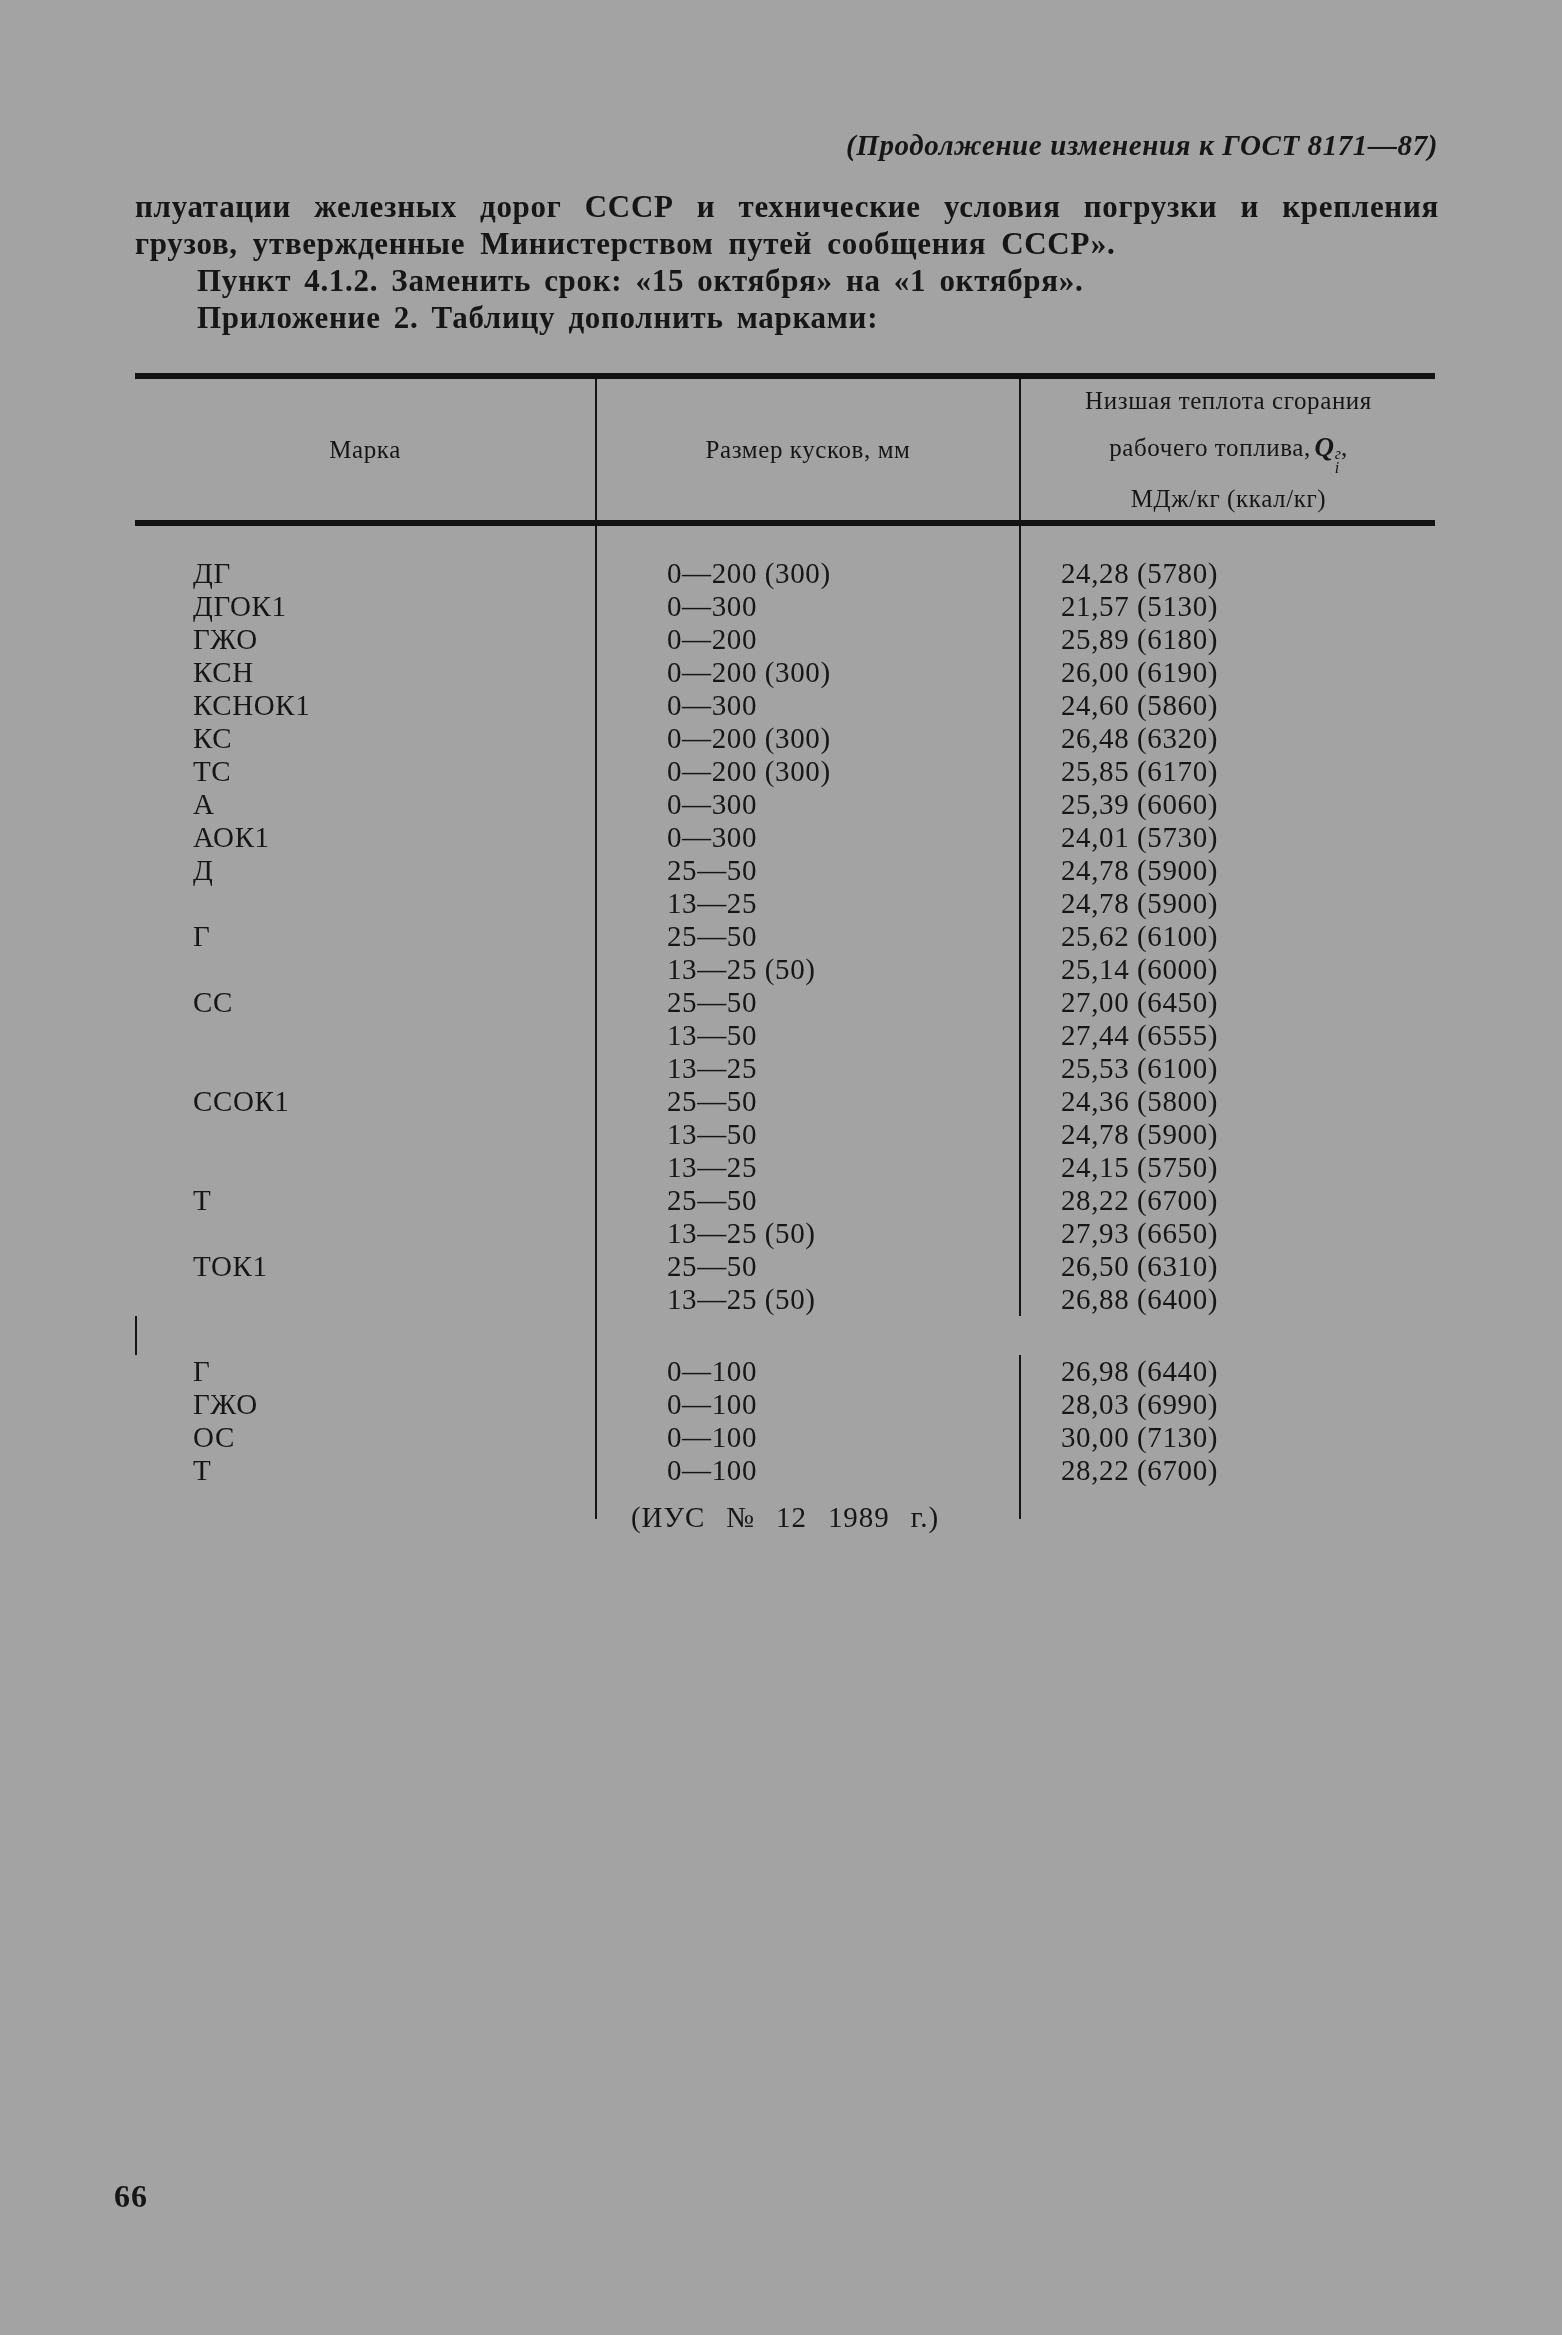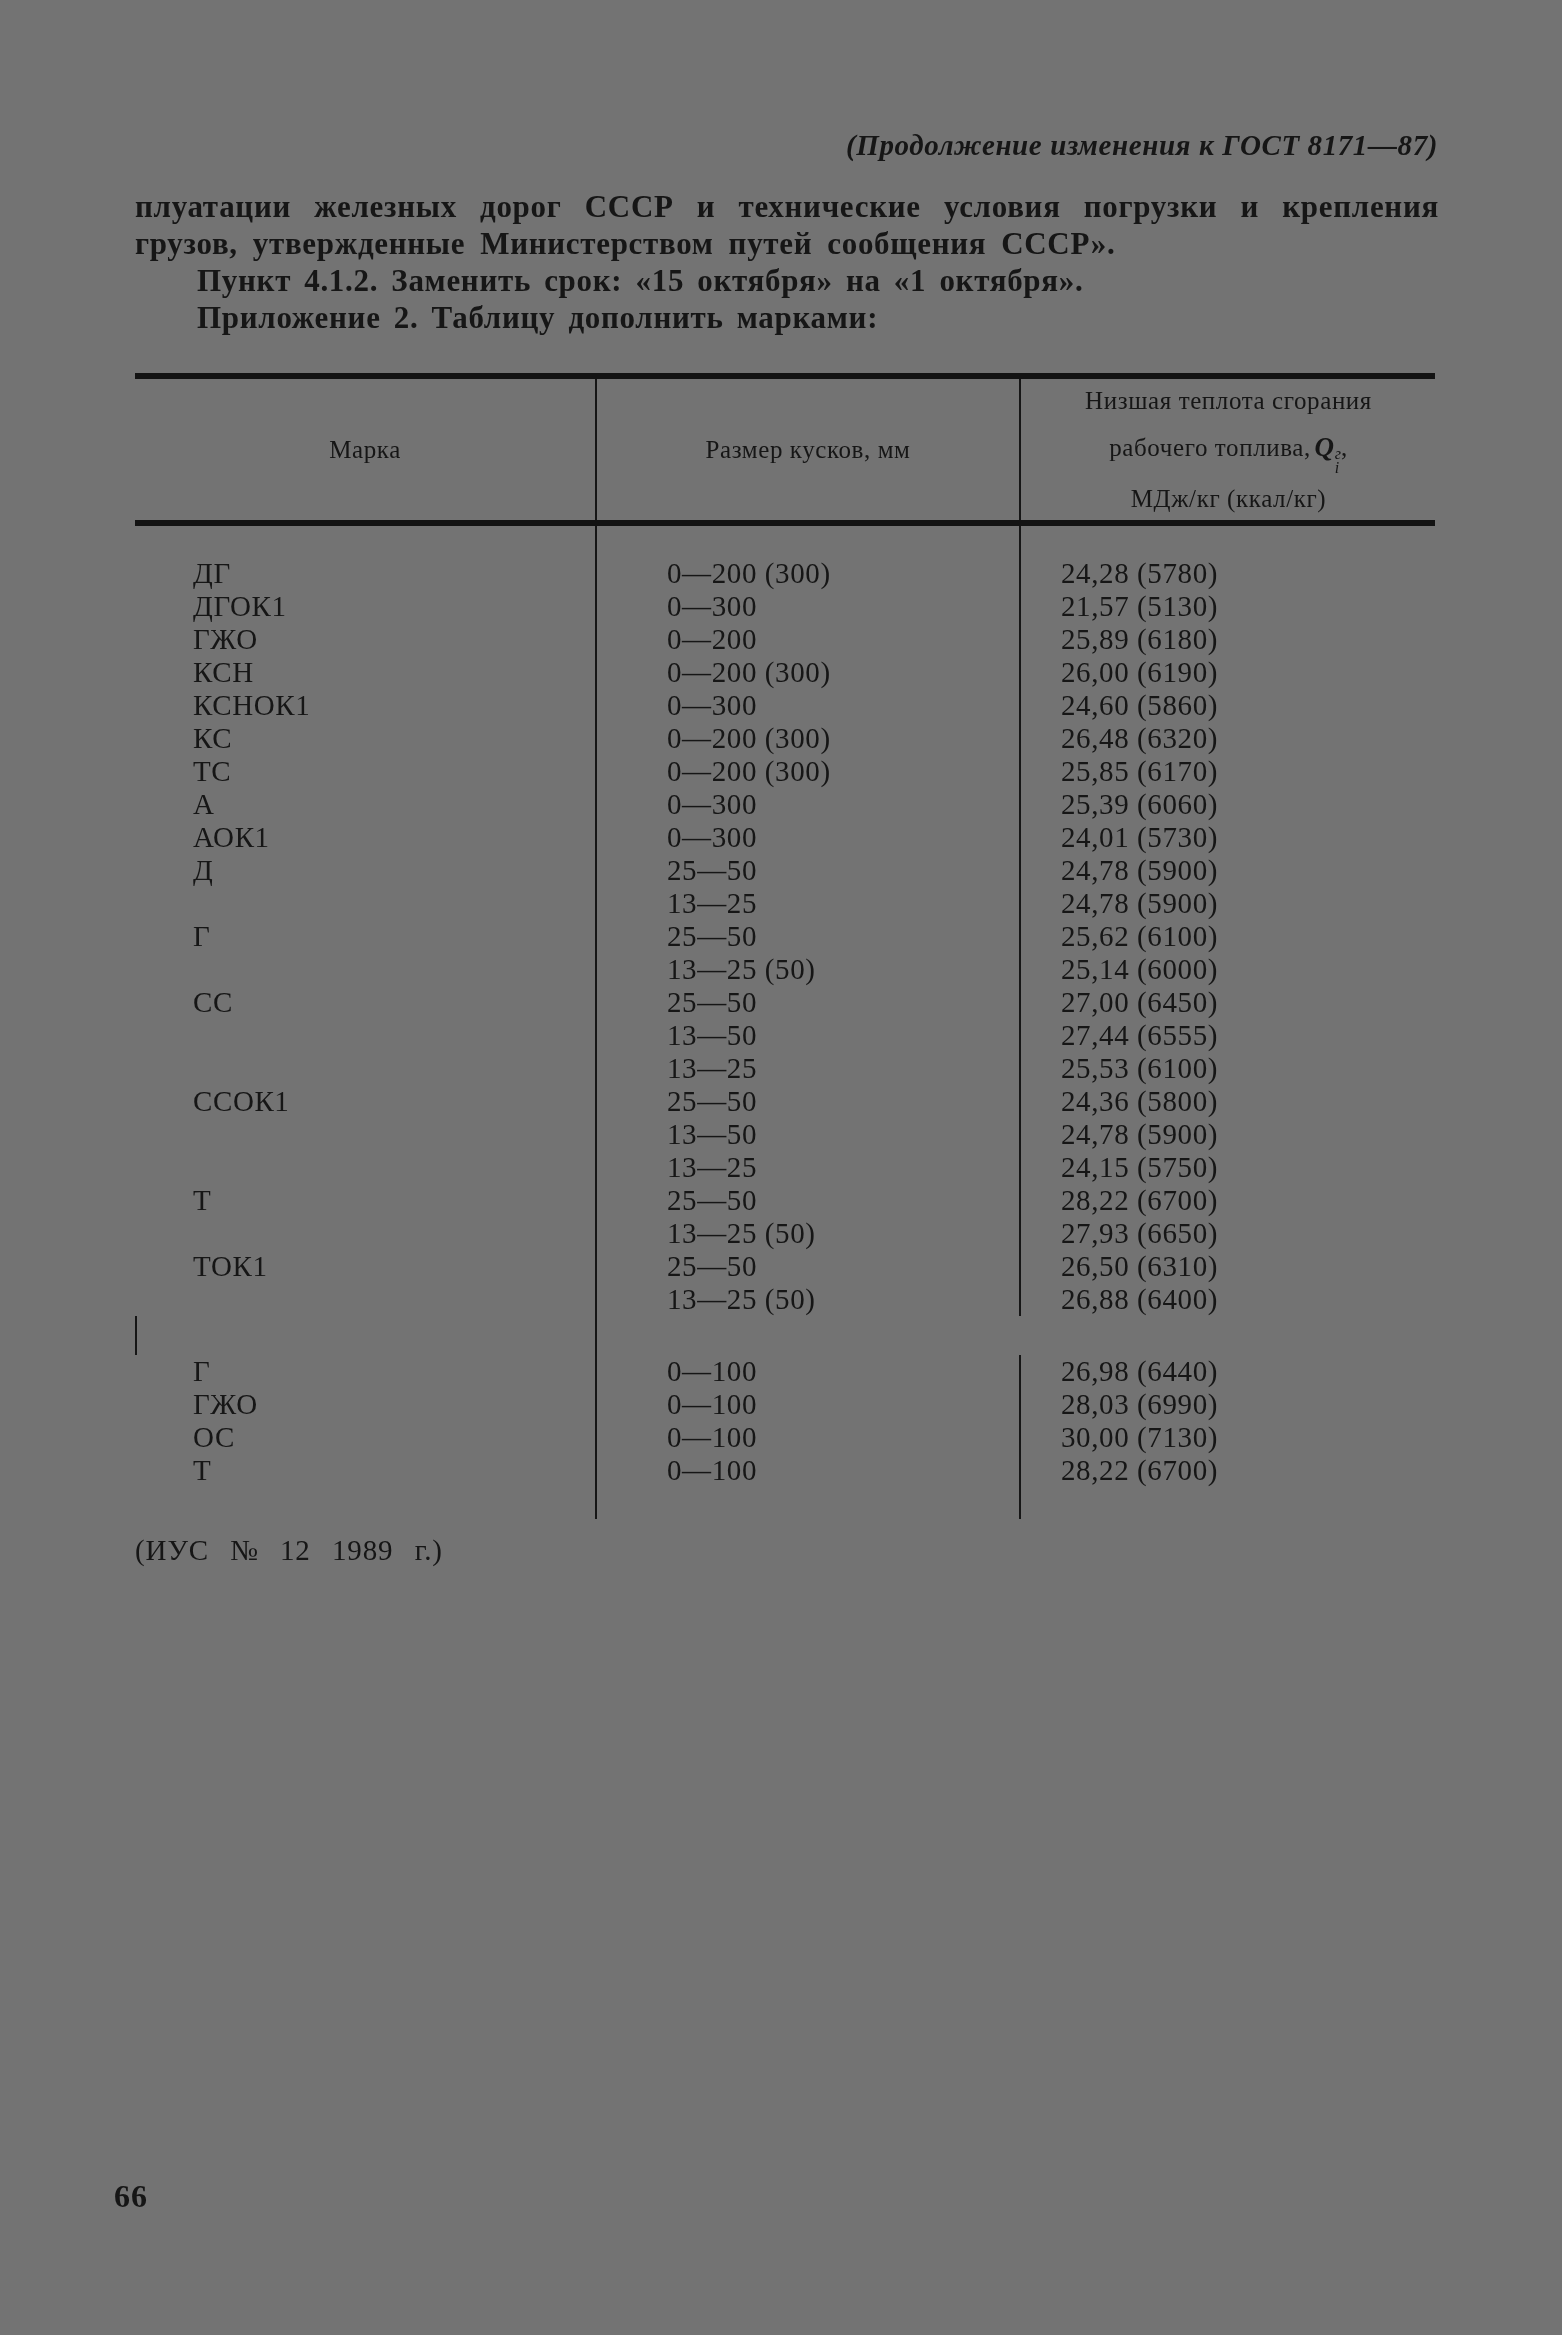--- a/index.html
+++ b/index.html
@@ -5,21 +5,21 @@
   * { box-sizing: border-box; margin: 0; padding: 0; }
   html, body { width: 1562px; height: 2335px; }
   body {
     background: #e9e9e6;
     font-family: "Liberation Serif", "DejaVu Serif", serif;
     color: #161616;
     position: relative;
   }
   .page {
     position: absolute; inset: 0;
-    background: #737373;
+    background: #a3a3a3;
     overflow: hidden;
   }
 
   
   .header-note {
     position: absolute; left: 135px; top: 129px; width: 1303px;
     text-align: right;
     font-style: italic; font-weight: bold;
     font-size: 29px; letter-spacing: 0.6px;
     white-space: nowrap;
@@ -69,22 +69,22 @@
   .trow .c1 { padding-left: 58px; }
   .trow .c2 { padding-left: 70px; border-left: 2.8px solid #161616; }
   .trow .c3 { padding-left: 40px; border-left: 2.8px solid #161616; }
   .trow.section-row { height: 39px; line-height: 35px; }
   .trow.section-row .c1 { padding-left: 25px; font-weight: bold; font-size: 28px; }
   .trow.filler-top { height: 31px; }
   .trow.filler-bottom { height: 32px; }
 
   
   .footer-note {
-    position: absolute; left: 135px; top: 1534px; width: 1300px;
-    text-align: left;
+    position: absolute; left: 135px; top: 1501px; width: 1300px;
+    text-align: center;
     font-size: 29px; letter-spacing: 0.9px; word-spacing: 13px;
     white-space: nowrap;
   }
 
   
   .page-number {
     position: absolute; left: 114px; top: 2178px;
     font-size: 32px; font-weight: bold; letter-spacing: 0.9px;
   }
 </style>

